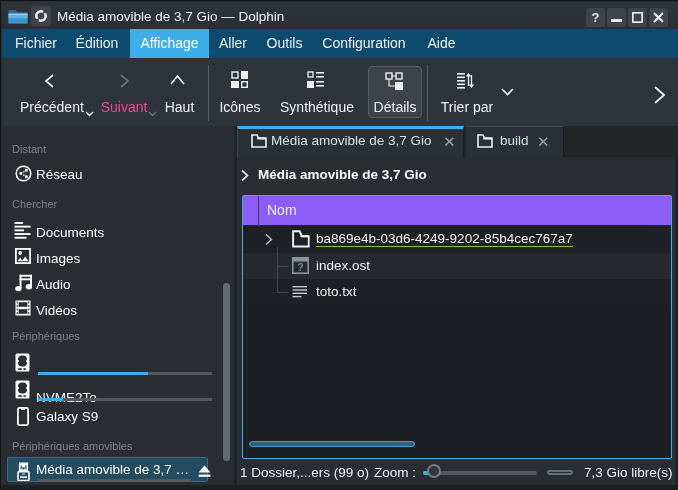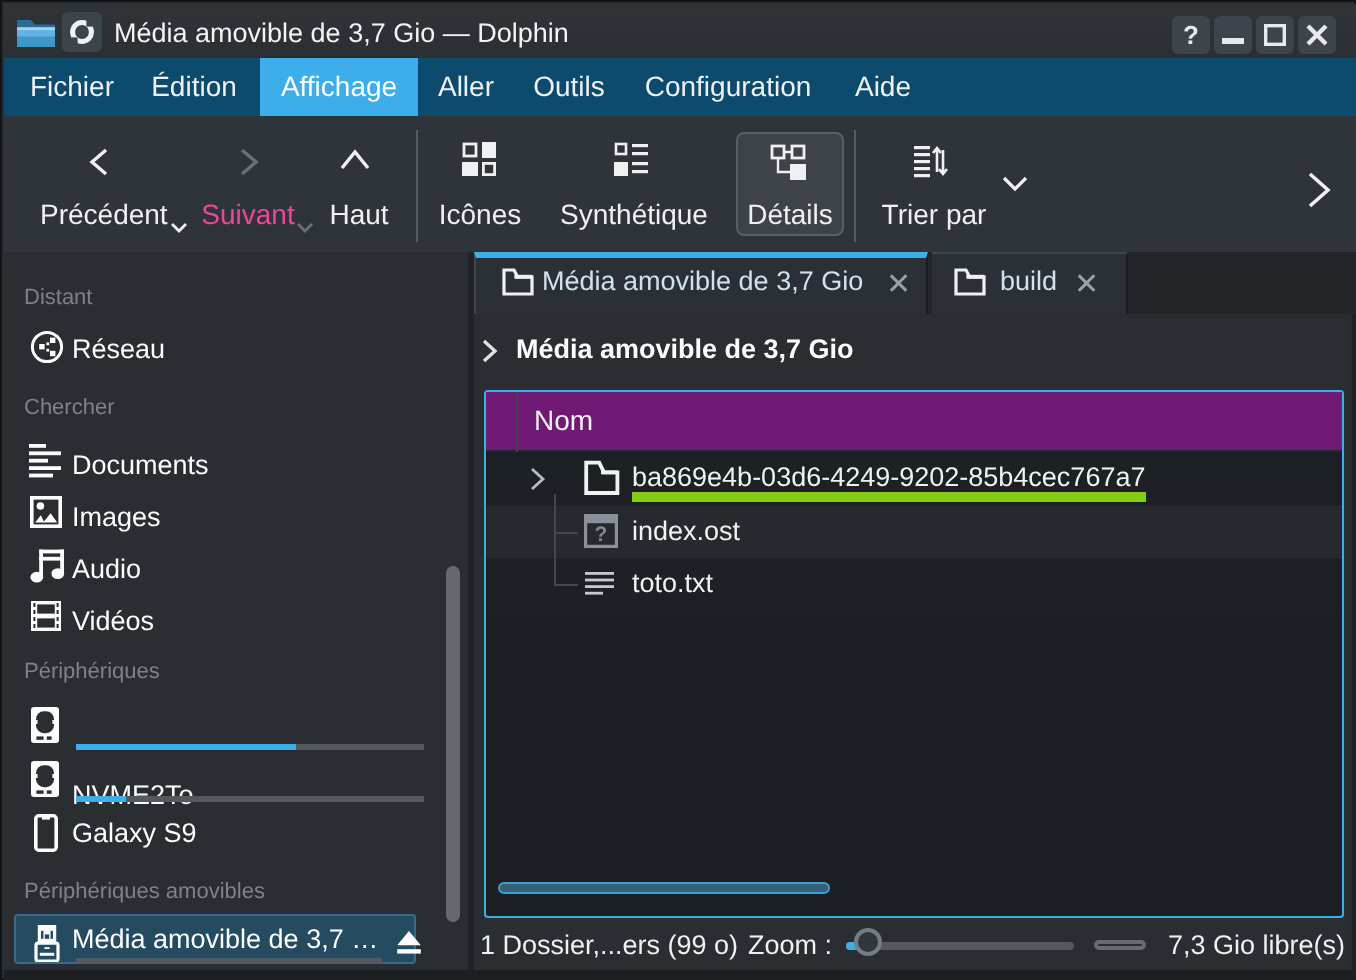--- a/index.html
+++ b/index.html
@@ -45,21 +45,21 @@
             background:#232629; }
   .tab { position:absolute; top:0; height:31px; background:#2b3036; }
   .tabtxt { position:absolute; top:7px; font-size:13.5px; color:#cfe2ee; }
   .tabx { position:absolute; top:7px; font-size:15px; color:#9ba1a6; }
   
   .crumb { position:absolute; left:0; top:31px; width:441px; height:38px; }
   
   .view { position:absolute; left:5px; top:69px; width:430px; height:264px;
           background:#1c1f23; border:1px solid #3daee9; border-radius:2px; }
   .vhead { position:absolute; left:0; top:0; width:428px; height:30px;
-           background:#701a75; border-bottom:1px solid #24272b; }
+           background:#8b5cf6; border-bottom:1px solid #24272b; }
   .row { position:absolute; left:0; width:428px; height:26px; }
   .rtxt { position:absolute; font-size:13.5px; color:#f0f1f2; top:5px; }
   
   .statusbar { position:absolute; left:0; top:333px; width:435px; height:26px; }
   .stxt { position:absolute; font-size:13.5px; color:#eff0f1; top:6px; white-space:nowrap; }
   .botedge { position:absolute; left:1px; top:484px; width:676px; height:5px;
              background:#1d2023; }
 </style>
 </head>
 <body>
@@ -321,21 +321,21 @@
       <div class="abs" style="left:34px;top:70px;width:12px;height:1px;background:#43484e"></div>
       <div class="abs" style="left:34px;top:96px;width:12px;height:1px;background:#43484e"></div>
 
       <svg class="abs" style="left:21px;top:37px" width="9" height="13" viewBox="0 0 9 13">
         <path d="M2 1.5 L7.5 6.5 L2 11.5" fill="none" stroke="#b9bdc1" stroke-width="1.4"></path>
       </svg>
       <svg class="abs" style="left:49px;top:34px" width="18" height="18" viewBox="0 0 18 18">
         <path d="M1.1 16.5 V1.3 H7.6 L10 6.2 H16.7 V16.5 Z" fill="none" stroke="#f0f1f3" stroke-width="1.9"></path>
         <path d="M8.5 6.2 H16.7" stroke="#f0f1f3" stroke-width="1.9"></path>
       </svg>
-      <div class="rtxt" style="left:73px;top:35px;border-bottom:5px solid #84cc16;padding-bottom:0px">ba869e4b-03d6-4249-9202-85b4cec767a7</div>
+      <div class="rtxt" style="left:73px;top:35px;border-bottom:1px solid #84cc16;padding-bottom:0px">ba869e4b-03d6-4249-9202-85b4cec767a7</div>
 
       <svg class="abs" style="left:49px;top:61px" width="17" height="17" viewBox="0 0 17 17">
         <rect x="0.8" y="0.8" width="15.4" height="15.4" fill="none" stroke="#8a919a" stroke-width="1.6"></rect>
         <rect x="0.8" y="0.8" width="15.4" height="3.8" fill="#8a919a"></rect>
         <text x="8.5" y="13.6" font-size="10.5" font-weight="bold" font-family="Liberation Sans" fill="#80878f" text-anchor="middle">?</text>
       </svg>
       <div class="rtxt" style="left:73px;top:62px">index.ost</div>
 
       <svg class="abs" style="left:49px;top:89px" width="16" height="16" viewBox="0 0 16 16">
         <rect x="0.5" y="1" width="14.5" height="1.4" fill="#c6cace"></rect>

